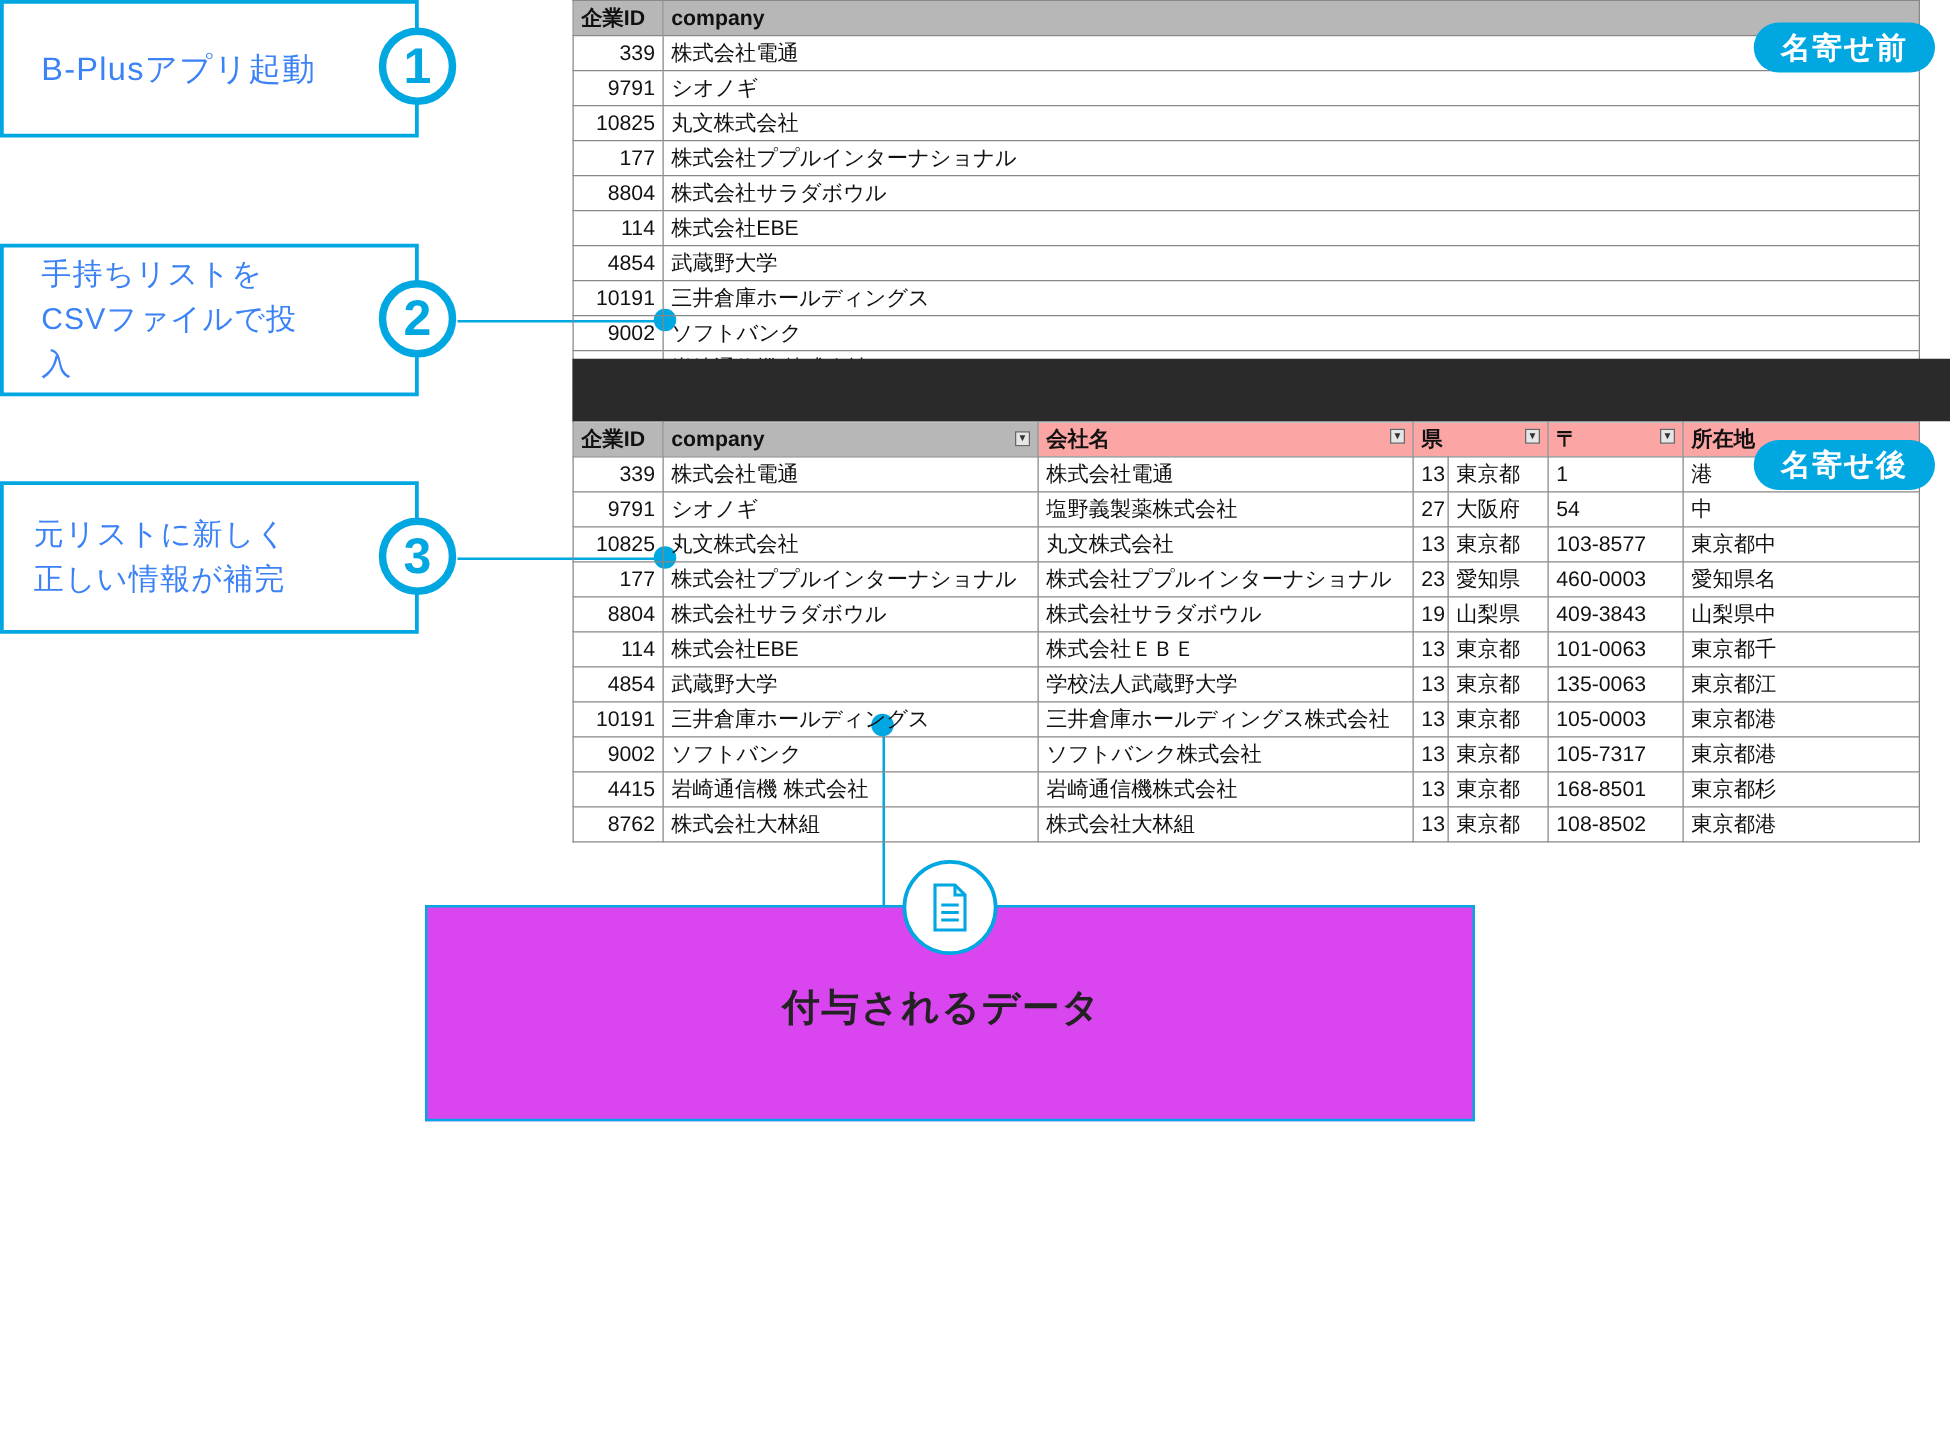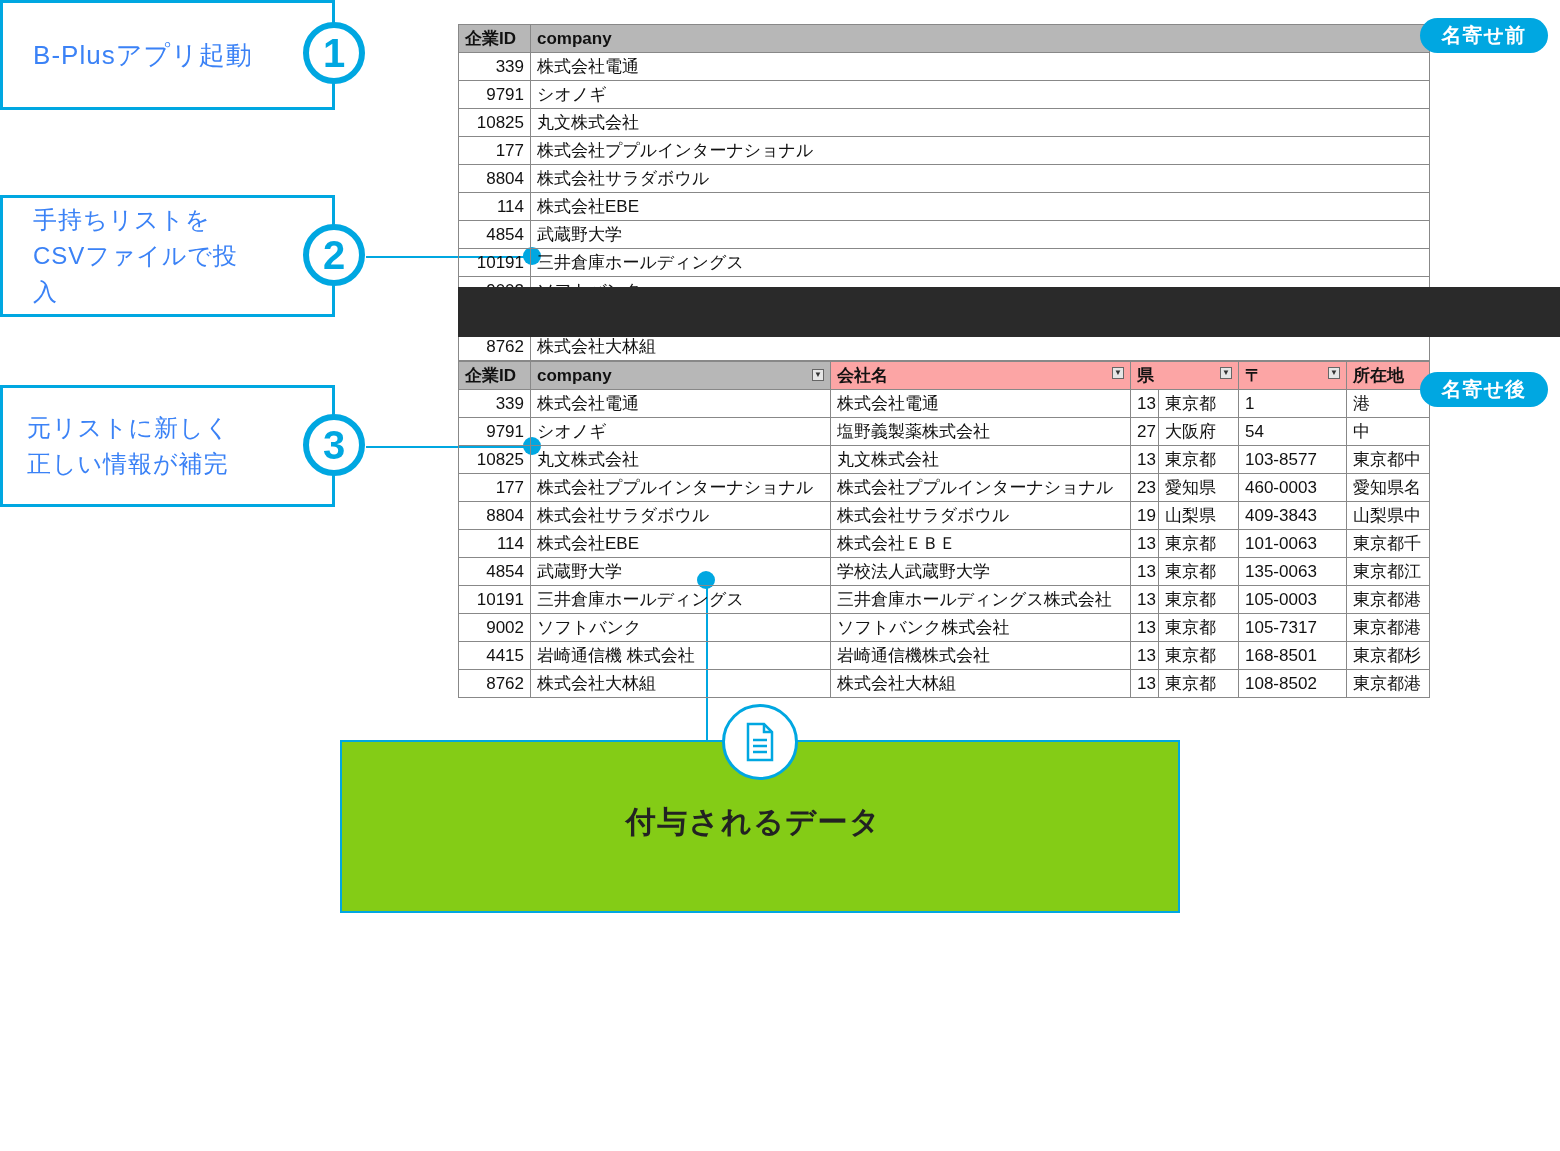--- a/index.html
+++ b/index.html
@@ -78,23 +78,22 @@
   .dot-2  { top: 256px; left: 532px; }
   .line-3 { top: 446px; left: 366px; width: 166px; }
   .dot-3  { top: 446px; left: 532px; }
   .line-info-v { top: 580px; left: 706px; height: 160px; }
   .dot-info    { top: 580px; left: 706px; }
 
   
   .table-wrap {
     position: absolute;
     left: 458px;
-    width: 972px;
+    width: 1078px;
     font-size: 17px;
-    margin-top: 24px;
   }
   .tbl-top  { top: 0; }
   .tbl-gap  { top: 287px; height: 50px; background: #2a2a2a; position:absolute; left:458px; width:1102px; }
   .tbl-bot  { top: 337px; }
 
   table {
     border-collapse: collapse;
     width: 100%;
     table-layout: fixed;
   }
@@ -136,36 +135,36 @@
     font-size:8px; line-height:1; color:#333; margin-top:3px;
   }
 
   
   .badge {
     position: absolute;
     right: 12px;
     background: #00a7e1;
     color: #fff;
     font-weight: 700;
-    font-size: 20px;
+    font-size: 24px;
     padding: 4px 22px;
     border-radius: 24px;
     letter-spacing: 0.05em;
   }
   .badge-before { top: 18px; }
-  .badge-after  { top: 372px; }
+  .badge-after  { top: 352px; }
 
   
   .info-box {
     position: absolute;
     left: 340px;
-    top: 740px;
+    top: 724px;
     width: 840px;
     border: 2px solid #00a7e1;
-    background: #84cc16;
+    background: #d946ef;
     padding: 60px 63px 40px 50px;
   }
   .info-title {
     text-align: center;
     font-size: 30px;
     font-weight: 700;
     margin: 0 0 28px 0;
     color: #222;
     letter-spacing: 0.05em;
   }

